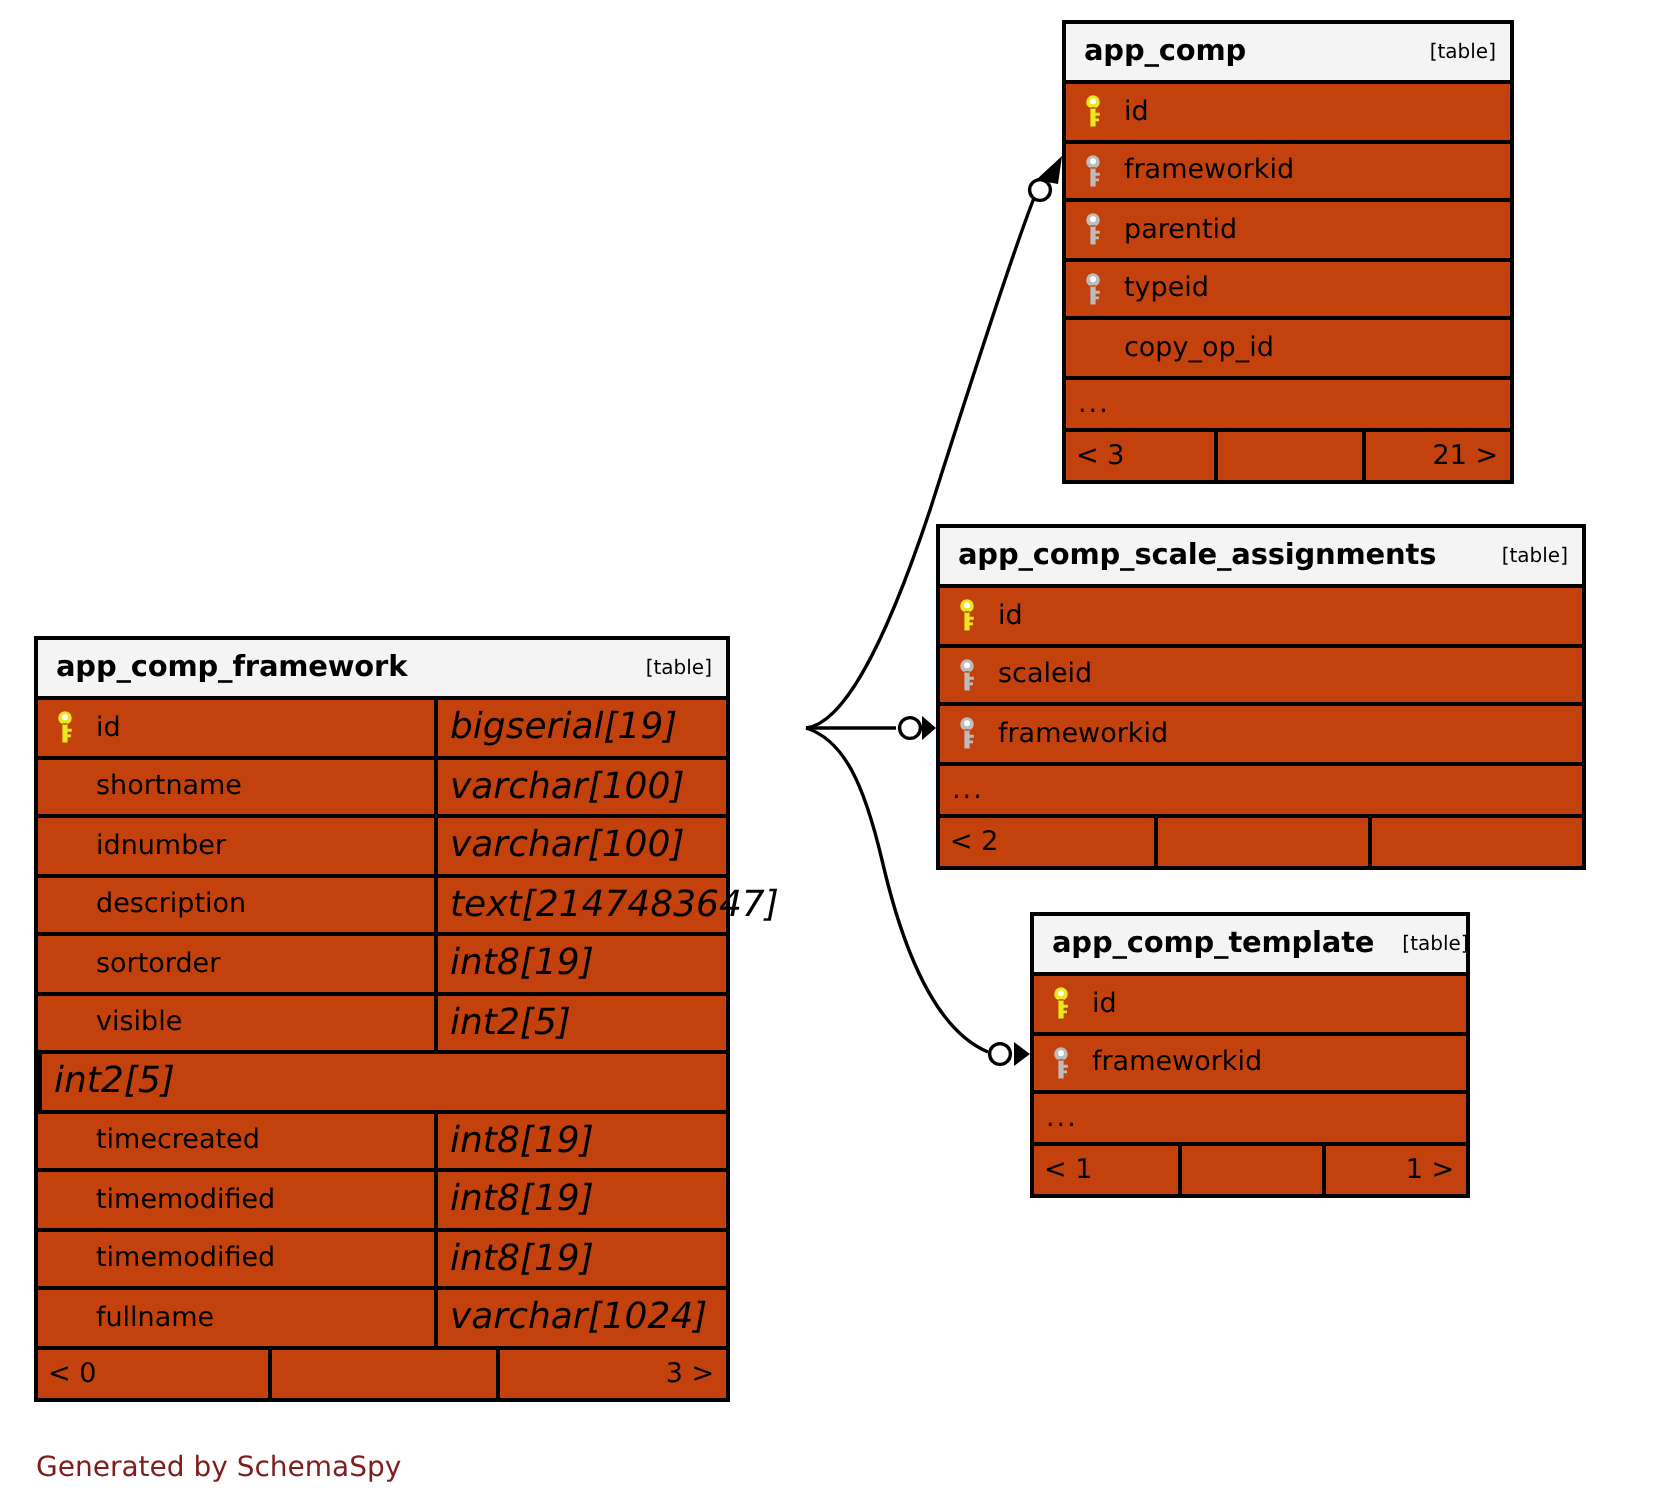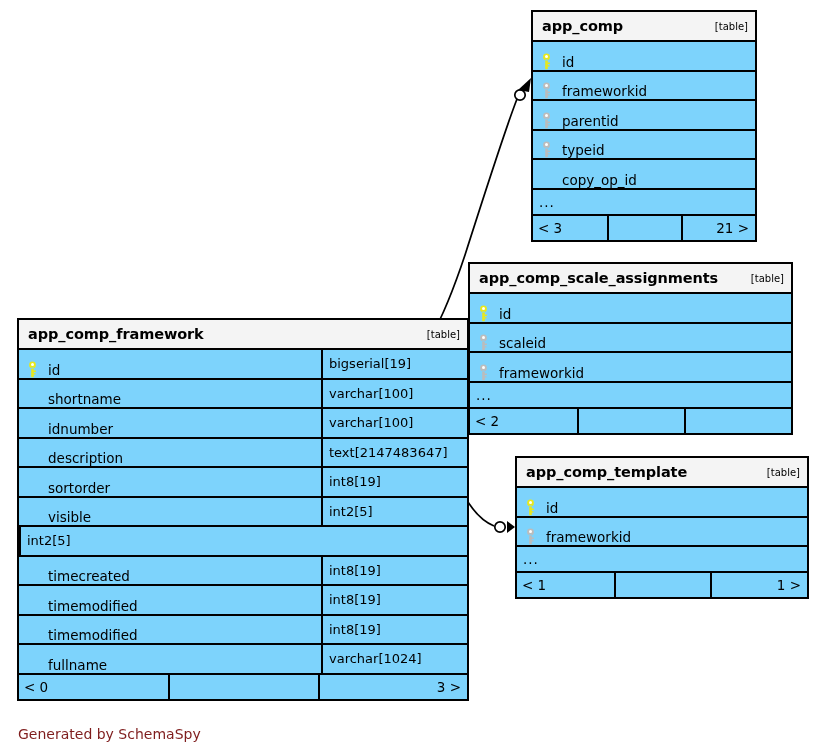--- a/index.html
+++ b/index.html
@@ -29,21 +29,21 @@
     width: 835px;
     height: 755px;
     pointer-events: none;
   }
 
   
   .table-box {
     position: absolute;
     box-sizing: border-box;
     border: 2px solid #000000;
-    background: #7dd3fc;
+    background: #c2410c;
   }
 
   .tbl-header {
     box-sizing: border-box;
     height: 30px;
     background: #f4f4f4;
     border-bottom: 2px solid #000000;
     display: flex;
     align-items: center;
     justify-content: space-between;
@@ -65,33 +65,34 @@
     box-sizing: border-box;
     height: 29.5px;
     display: flex;
     align-items: stretch;
     border-bottom: 2px solid #000000;
   }
 
   .cell-name {
     box-sizing: border-box;
     display: flex;
-    align-items: flex-end;
+    align-items: center;
     flex: 1 1 auto;
     padding-left: 8px;
     min-width: 0;
   }
   .cell-type {
     box-sizing: border-box;
     display: flex;
     align-items: center;
     border-left: 2px solid #000000;
     padding-left: 6px;
-    font-size: 13px;
-    white-space: nowrap;
+    font-size: 18px;
+    white-space: nowrap;
+    font-style: italic;
   }
   .col-label {
     font-size: 13.5px;
     white-space: nowrap;
   }
 
   
   .keyicon {
     width: 11px;
     height: 17px;
@@ -283,21 +284,21 @@
 
     <div class="tbl-more">...</div>
 
     <div class="tbl-footer">
       <div class="ft-cell ft-left">&lt; 2</div>
       <div class="ft-cell ft-mid"></div>
       <div class="ft-cell ft-right"></div>
     </div>
   </div>
 
-  <div class="table-box" style="left:515px; top:456px; width:294px;">
+  <div class="table-box" style="left:515px; top:456px; width:220px;">
     <div class="tbl-header">
       <span class="tbl-name">app_comp_template</span>
       <span class="tbl-tag">[table]</span>
     </div>
 
     <div class="tbl-row">
       <div class="cell-name">
         <span class="keyicon">
           <svg width="11" height="17" viewBox="0 0 11 17">
               <path d="M5.5 0.6 A3.4 3.4 0 1 0 5.5 7.4 A3.4 3.4 0 1 0 5.5 0.6 Z M4.2 6.6 h2.6 v9.6 h-2.6 Z M6.8 9.4 h2.1 v1.5 h-2.1 Z M6.8 12.2 h1.7 v1.4 h-1.7 Z" fill="#e8e81c"></path>
@@ -322,21 +323,21 @@
 
     <div class="tbl-more">...</div>
 
     <div class="tbl-footer">
       <div class="ft-cell ft-left">&lt; 1</div>
       <div class="ft-cell ft-mid"></div>
       <div class="ft-cell ft-right">1 &gt;</div>
     </div>
   </div>
 
-  <div class="table-box" style="left:17px; top:318px; width:452px;">
+  <div class="table-box" style="left:17px; top:318px; width:348px;">
     <div class="tbl-header">
       <span class="tbl-name">app_comp_framework</span>
       <span class="tbl-tag">[table]</span>
     </div>
 
     <div class="tbl-row">
       <div class="cell-name">
         <span class="keyicon">
           <svg width="11" height="17" viewBox="0 0 11 17">
               <path d="M5.5 0.6 A3.4 3.4 0 1 0 5.5 7.4 A3.4 3.4 0 1 0 5.5 0.6 Z M4.2 6.6 h2.6 v9.6 h-2.6 Z M6.8 9.4 h2.1 v1.5 h-2.1 Z M6.8 12.2 h1.7 v1.4 h-1.7 Z" fill="#e8e81c"></path>

